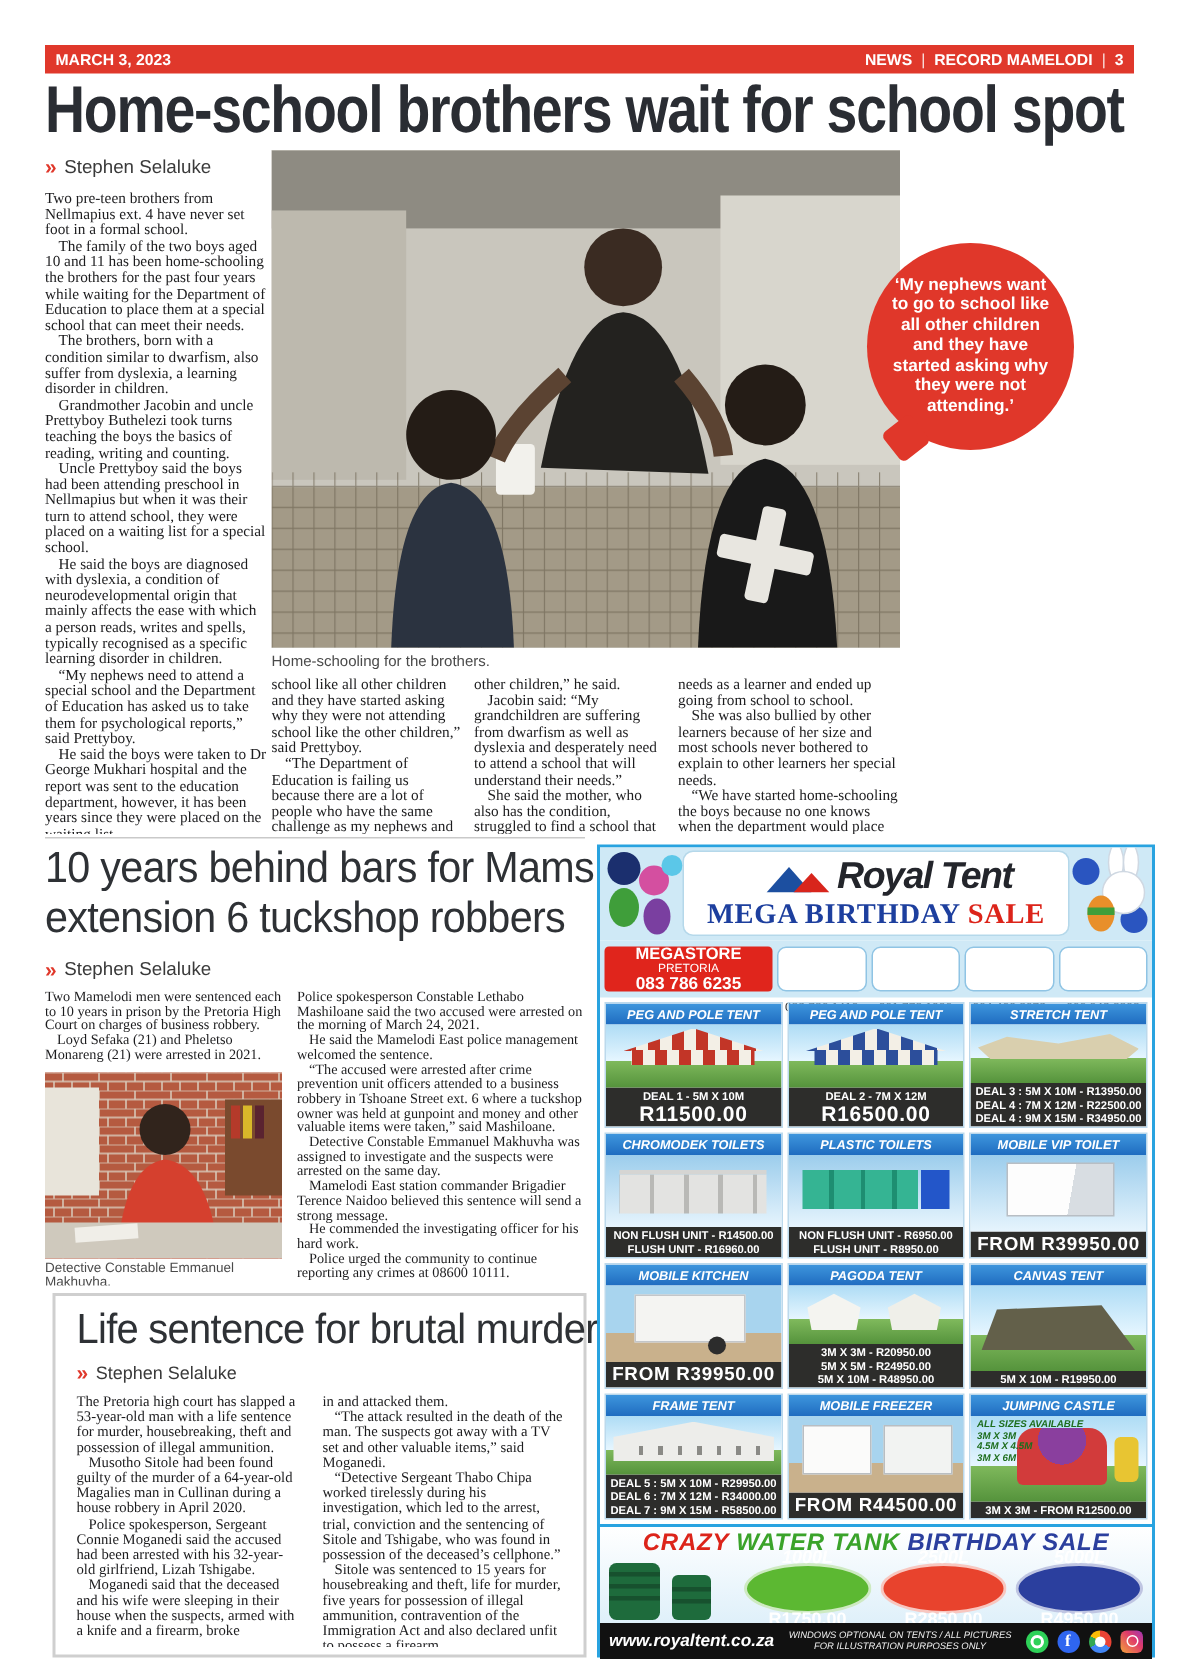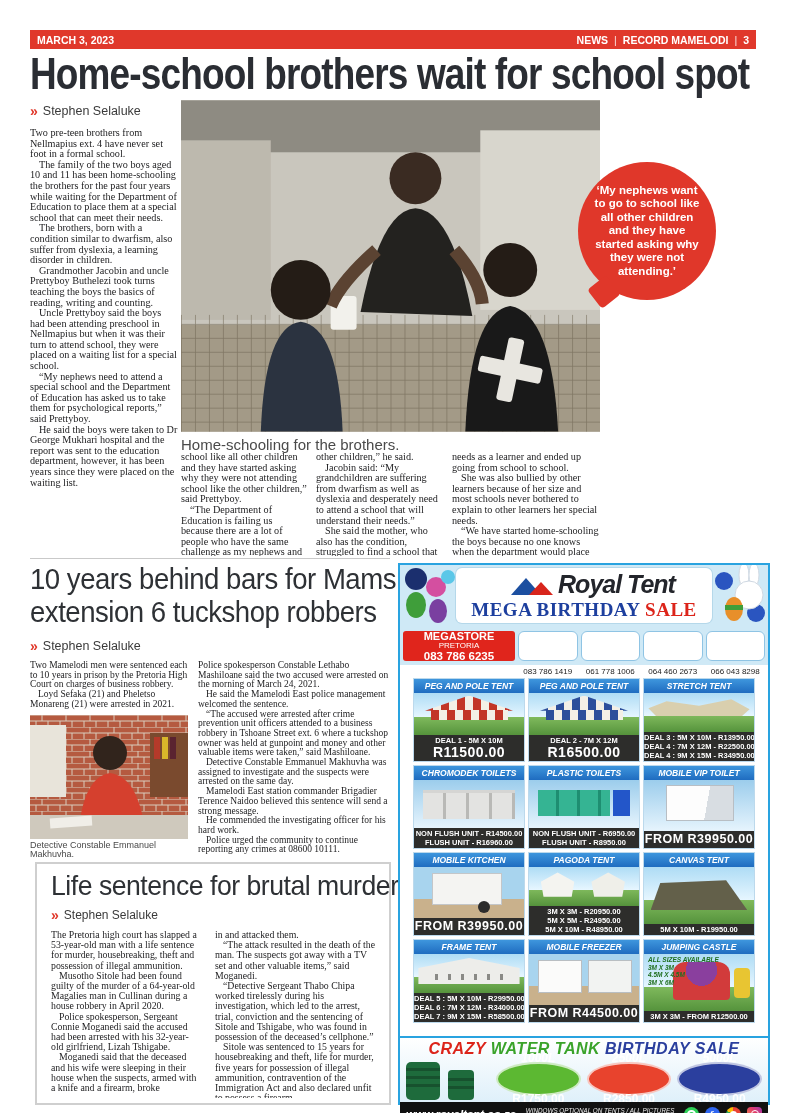--- a/index.html
+++ b/index.html
@@ -16,21 +16,21 @@
             transform:scaleX(.84);transform-origin:left top;margin:0;}
   
   .byline{position:absolute;font-size:12.5px;color:#3a3a3a;display:flex;gap:5px;align-items:center;}
   .chev{color:#e0382b;font-weight:bold;font-size:14px;line-height:12px;}
   
   .a1col{position:absolute;font-family:"Liberation Serif",serif;font-size:10.2px;
          line-height:10.6px;color:#1c1c1e;overflow:hidden;}
   .a1col p{margin:0;}
   .a1col p + p{text-indent:9px;}
   .photo1{position:absolute;left:181px;top:100px;width:419px;height:332px;overflow:hidden;background:#c9c6bd;}
-  .caption1{position:absolute;left:181px;top:436px;width:419px;font-size:15px;color:#4a4a4a;}
+  .caption1{position:absolute;left:181px;top:436px;width:419px;font-size:10px;color:#4a4a4a;}
   .pullquote{position:absolute;left:578px;top:162px;width:138px;height:138px;border-radius:50%;
              background:#e0372a;color:#fff;display:flex;align-items:center;justify-content:center;
              text-align:center;font-weight:bold;font-size:11.5px;line-height:1.18;
              padding:12px;box-sizing:border-box;z-index:6;}
   .pullquote::after{content:"";position:absolute;left:14px;bottom:-4px;width:24px;height:24px;
              background:#e0372a;border-radius:4px;transform:rotate(52deg);z-index:-1;}
   .pq-spacer{float:left;width:104px;height:136px;margin-top:58px;
              shape-outside:circle(68px at 34px 68px);}
   .rule{position:absolute;left:30px;top:558px;width:360px;height:1px;background:#c9c9c9;}
   
@@ -68,21 +68,21 @@
   .ad-contacts{height:38px;background:#cfe9f6;display:flex;gap:3px;padding:4px 3px 4px;box-sizing:border-box;}
   .megastore{width:112px;background:#e0251c;color:#fff;text-align:center;border-radius:3px;
              display:flex;flex-direction:column;justify-content:center;line-height:10px;}
   .megastore .nm{font-weight:bold;font-size:11px;}
   .megastore .lc{font-size:8px;}
   .megastore .ph{font-weight:bold;font-size:11.5px;}
   .branch{flex:1;background:#fff;border:1px solid #8fc4e4;border-radius:6px;text-align:center;
           display:flex;flex-direction:column;justify-content:center;line-height:11px;}
   .branch .nm{font-weight:bold;font-size:9.5px;color:#111;}
   .branch .ph{font-size:8px;color:#222;margin-top:40px;}
-  .ad-grid{padding:13px;display:grid;grid-template-columns:repeat(3,1fr);gap:3px;}
+  .ad-grid{padding:3px;display:grid;grid-template-columns:repeat(3,1fr);gap:3px;}
   .tile{height:84px;display:flex;flex-direction:column;border:1px solid #bcd9ec;box-sizing:border-box;
         overflow:hidden;position:relative;}
   .tile-h{background:linear-gradient(180deg,#3e96dd,#1f6cc0);color:#fff;font-weight:bold;
           font-style:italic;font-size:8.5px;line-height:14px;height:14px;text-align:center;
           white-space:nowrap;overflow:hidden;}
   .cap{background:#2d2d2b;color:#fff;text-align:center;padding:1px 0;}
   .cap p{margin:0;font-weight:bold;font-size:7.5px;line-height:9px;white-space:nowrap;}
   .cap .price{font-size:14px;line-height:15px;letter-spacing:.5px;}
   .castle-note{position:absolute;top:16px;left:4px;color:#1e6e1e;font-weight:bold;font-style:italic;
                font-size:6.5px;line-height:7.5px;z-index:3;}
@@ -183,20 +183,21 @@
     <span class="chev">»</span>
     <span>Stephen Selaluke</span>
   </div>
 
   <div class="a1col" style="left:30px;top:128px;width:148px;height:428px;">
       <p>Two pre-teen brothers from Nellmapius ext. 4 have never set foot in a formal school.</p>
       <p>The family of the two boys aged 10 and 11 has been home-schooling the brothers for the past four years while waiting for the Department of Education to place them at a special school that can meet their needs.</p>
       <p>The brothers, born with a condition similar to dwarfism, also suffer from dyslexia, a learning disorder in children.</p>
       <p>Grandmother Jacobin and uncle Prettyboy Buthelezi took turns teaching the boys the basics of reading, writing and counting.</p>
       <p>Uncle Prettyboy said the boys had been attending preschool in Nellmapius but when it was their turn to attend school, they were placed on a waiting list for a special school.</p>
+      <p>He said the boys are diagnosed with dyslexia, a condition of neurodevelopmental origin that mainly affects the ease with which a person reads, writes and spells, typically recognised as a specific learning disorder in children.</p>
       <p>“My nephews need to attend a special school and the Department of Education has asked us to take them for psychological reports,” said Prettyboy.</p>
       <p>He said the boys were taken to Dr George Mukhari hospital and the report was sent to the education department, however, it has been years since they were placed on the waiting list.</p>
     </div>
 
   <div class="photo1">
     <svg width="419" height="332" viewBox="0 0 420 332">
       <defs>
         <pattern id="mesh" width="14" height="14" patternUnits="userSpaceOnUse">
           <path d="M0 0H14M0 0V14" stroke="#6f6654" stroke-width="1.5" fill="none"></path>
         </pattern>

